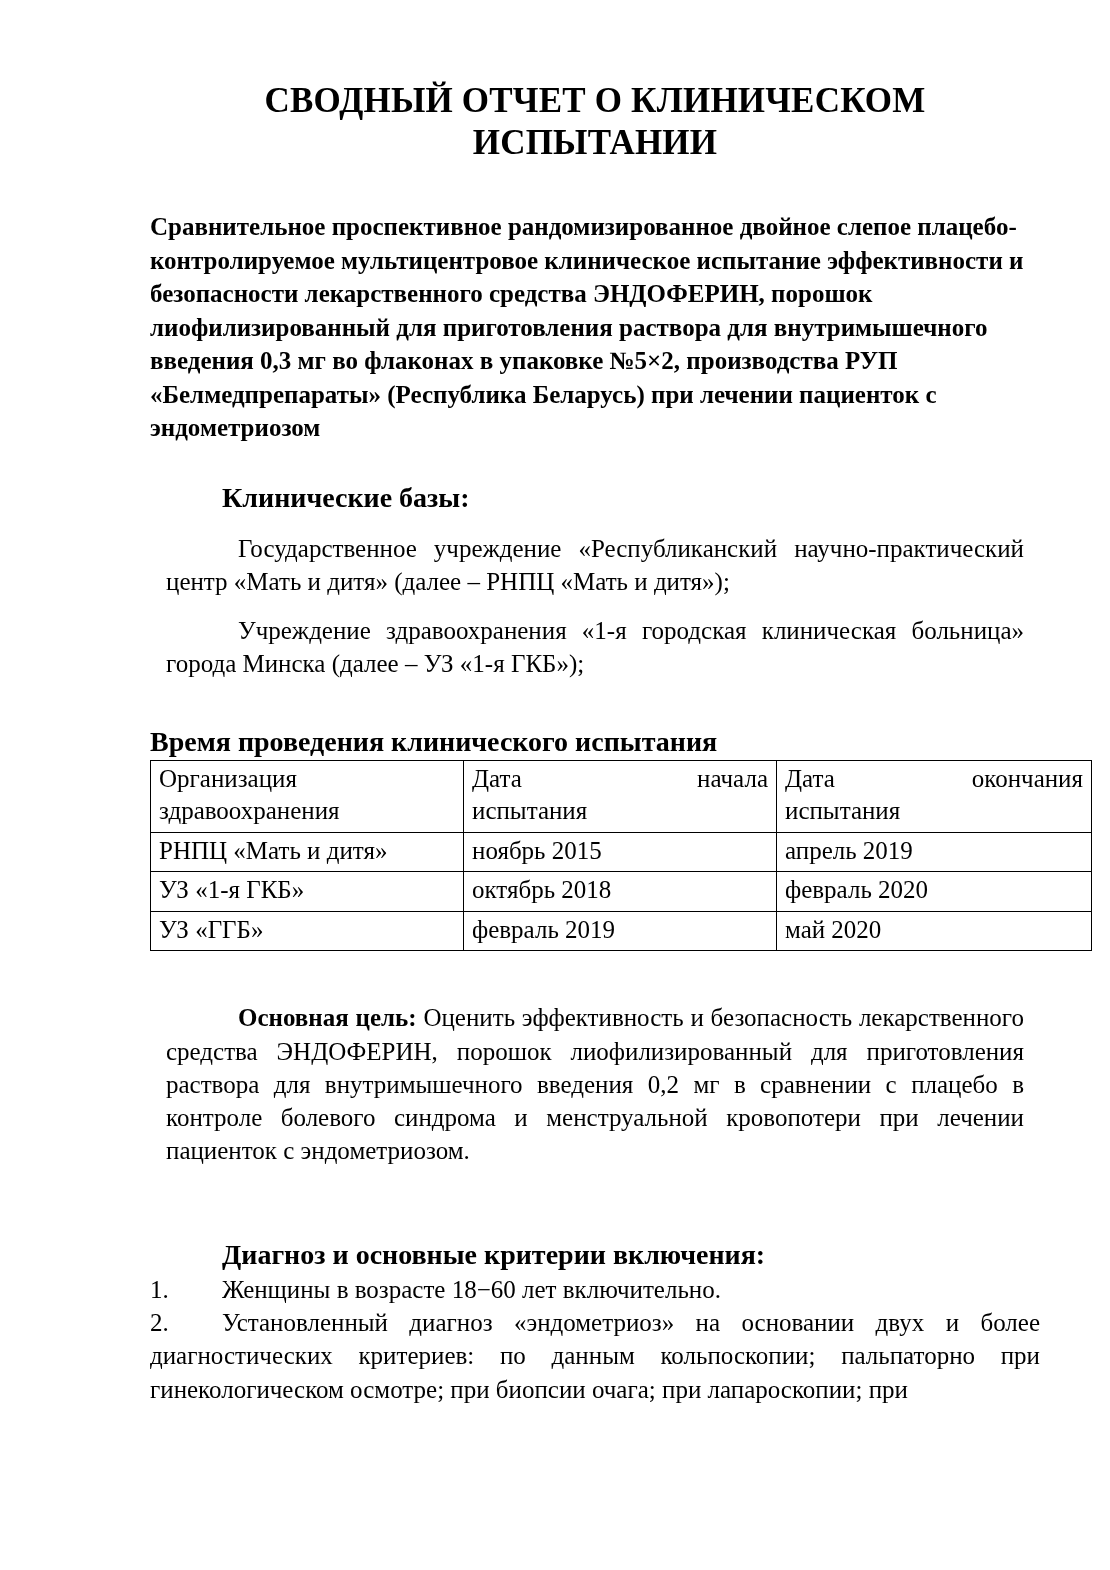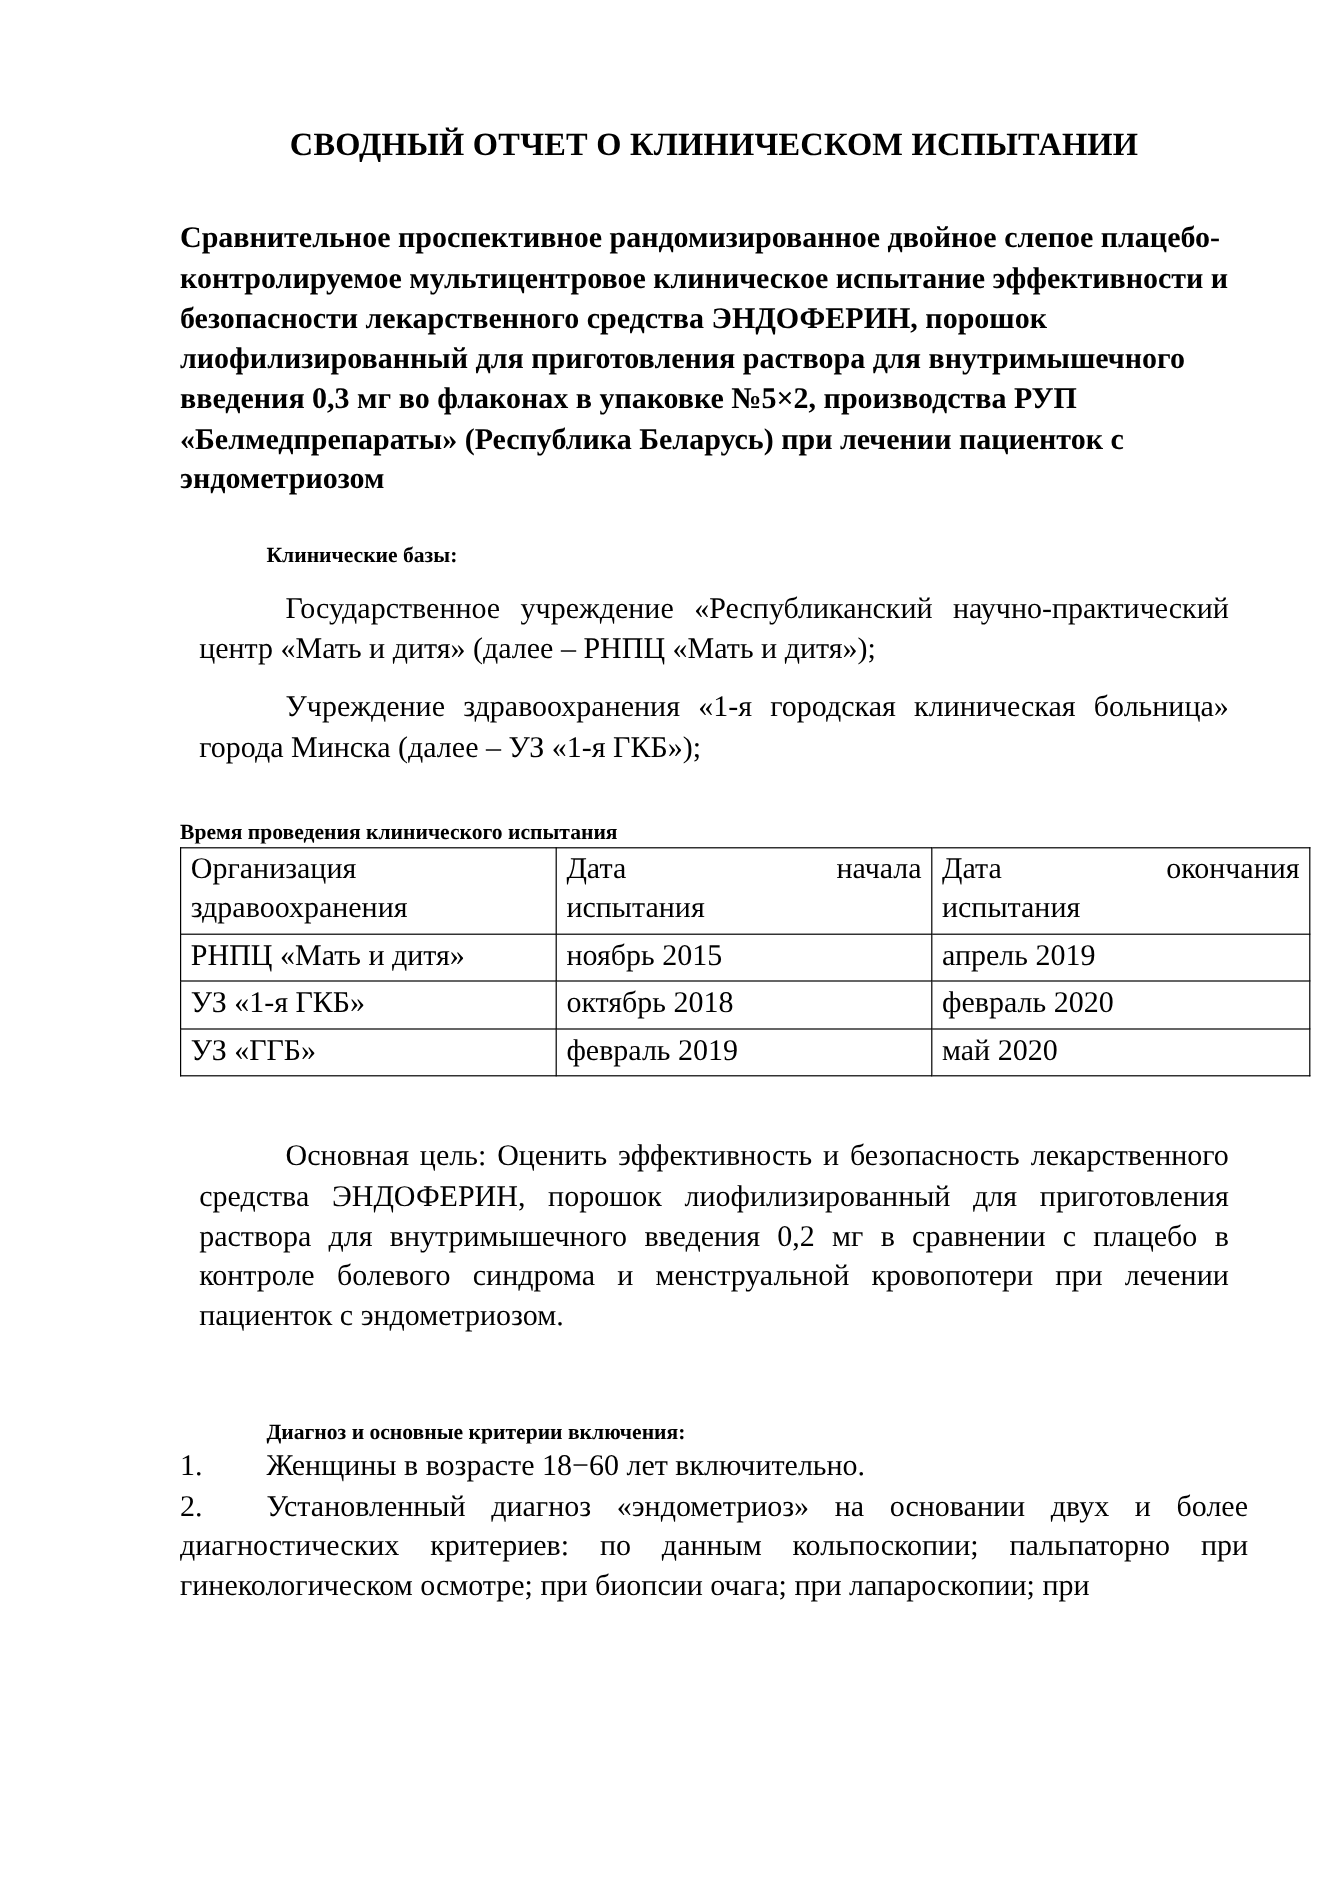--- a/index.html
+++ b/index.html
@@ -24,62 +24,62 @@
   }
   .content {
     position: absolute;
     left: 150px;
     top: 0;
     width: 890px;
   }
 
   
   .doc-title {
-    font-size: 27px;
+    font-size: 35px;
     font-weight: bold;
     text-align: center;
     letter-spacing: 0.2px;
     margin: 0;
-    padding-top: 104px;
+    padding-top: 80px;
     line-height: 1.2;
   }
 
   
   .doc-subtitle {
     font-size: 25px;
     font-weight: bold;
     line-height: 1.34;
     margin: 0;
     padding-top: 46px;
   }
 
   
   .section-heading {
-    font-size: 18px;
+    font-size: 28px;
     font-weight: bold;
     margin: 0;
     text-indent: 72px;
     line-height: 1.33;
   }
   .section-heading.flush {
     text-indent: 0;
   }
 
   
   .para {
     font-size: 25px;
     text-align: justify;
     text-align-last: left;
     margin: 16px;
     line-height: 1.33;
     text-indent: 72px;
     hyphens: none;
   }
   .para b {
-    font-weight: normal;
+    font-weight: bold;
   }
   .gap-md { height: 26px; }
   .gap-lg { height: 34px; }
 
   
   .trial-table {
     border-collapse: collapse;
     width: 890px;
     table-layout: fixed;
     margin: 0;

